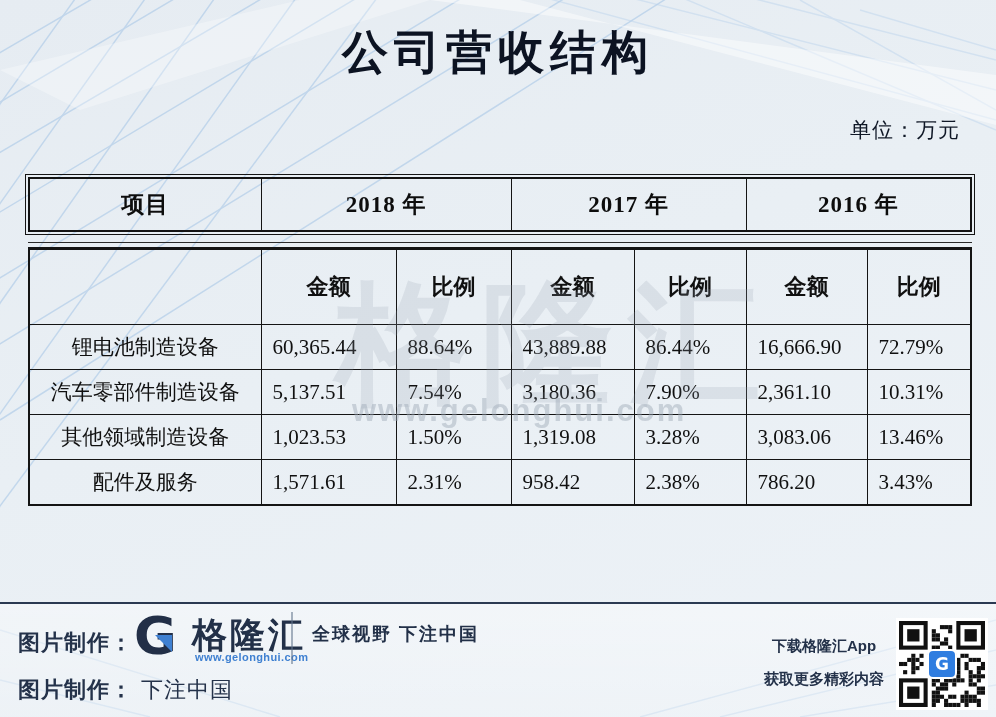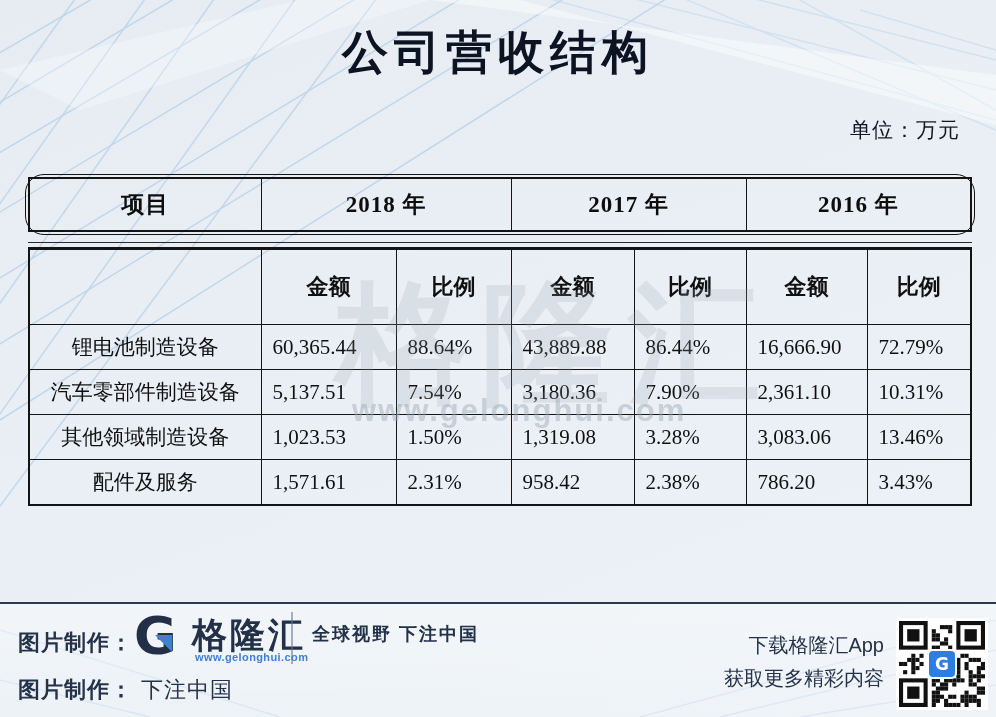--- a/index.html
+++ b/index.html
@@ -15,21 +15,21 @@
     top:22px;left:0;width:100%;text-align:center;
     font-family:"Liberation Serif","DejaVu Serif",serif;
     font-size:46px;font-weight:600;letter-spacing:6px;color:#0c1322;
   }
   .unit{
     top:116px;right:36px;
     font-family:"Liberation Serif","DejaVu Serif",serif;
     font-size:21px;color:#0f1726;letter-spacing:1px;
   }
 
-  table{border-collapse:collapse;table-layout:fixed;background:transparent;border-radius:16px;}
+  table{border-collapse:collapse;table-layout:fixed;background:transparent;}
   .tbl-head{
     left:28px;top:177px;width:942px;
     border:2px solid #141414;outline:1px solid #141414;outline-offset:2px;
   }
   .tbl-head td{
     border:1px solid #141414;height:49px;text-align:center;
     font-family:"Liberation Serif","DejaVu Serif",serif;
     font-weight:700;font-size:23px;color:#0d0d0d;letter-spacing:1px;
   }
   .body-topline{left:28px;top:242px;width:944px;height:1px;background:#2a2a2a;}
@@ -63,21 +63,21 @@
   .logo{left:134px;top:610px;width:52px;height:54px;}
   .logo-g{font-family:"DejaVu Sans","Liberation Sans",sans-serif;font-size:52px;line-height:52px;font-weight:800;color:#222f47;}
   .logo-tri{position:absolute;left:21px;top:25px;width:0;height:0;
     border-top:17px solid #3f80d1;border-left:17px solid transparent;}
   .brand{left:192px;top:612px;font-size:35px;font-weight:800;color:#223048;letter-spacing:3px;}
   .brand-url{left:195px;top:651px;font-size:11px;font-weight:700;color:#3f80d1;letter-spacing:0.4px;}
   .vdiv{left:291px;top:612px;width:2px;height:52px;background:#63748c;opacity:0.55;}
   .slogan{left:312px;top:622px;font-size:18px;font-weight:800;color:#223048;letter-spacing:2px;}
   .data-support{left:18px;top:675px;font-size:22px;font-weight:600;color:#24324a;letter-spacing:1px;}
   .data-support .val{font-weight:500;margin-left:8px;}
-  .download{right:112px;top:629px;text-align:right;font-size:20px;line-height:33px;font-weight:400;color:#24324a;}
+  .download{right:112px;top:629px;text-align:center;font-size:15px;line-height:33px;font-weight:700;color:#24324a;}
   .qr{right:8px;top:618px;width:92px;height:92px;background:#fff;padding:3px;box-sizing:border-box;}
   .qr svg{display:block;width:86px;height:86px;}
   .qr-logo{
     position:absolute;left:50%;top:50%;transform:translate(-50%,-50%);
     width:26px;height:26px;background:#2f7de0;border-radius:6px;border:2px solid #fff;
     color:#fff;font-weight:800;font-size:17px;display:flex;align-items:center;justify-content:center;
     font-family:"DejaVu Sans",sans-serif;
   }
 </style>
 </head>

